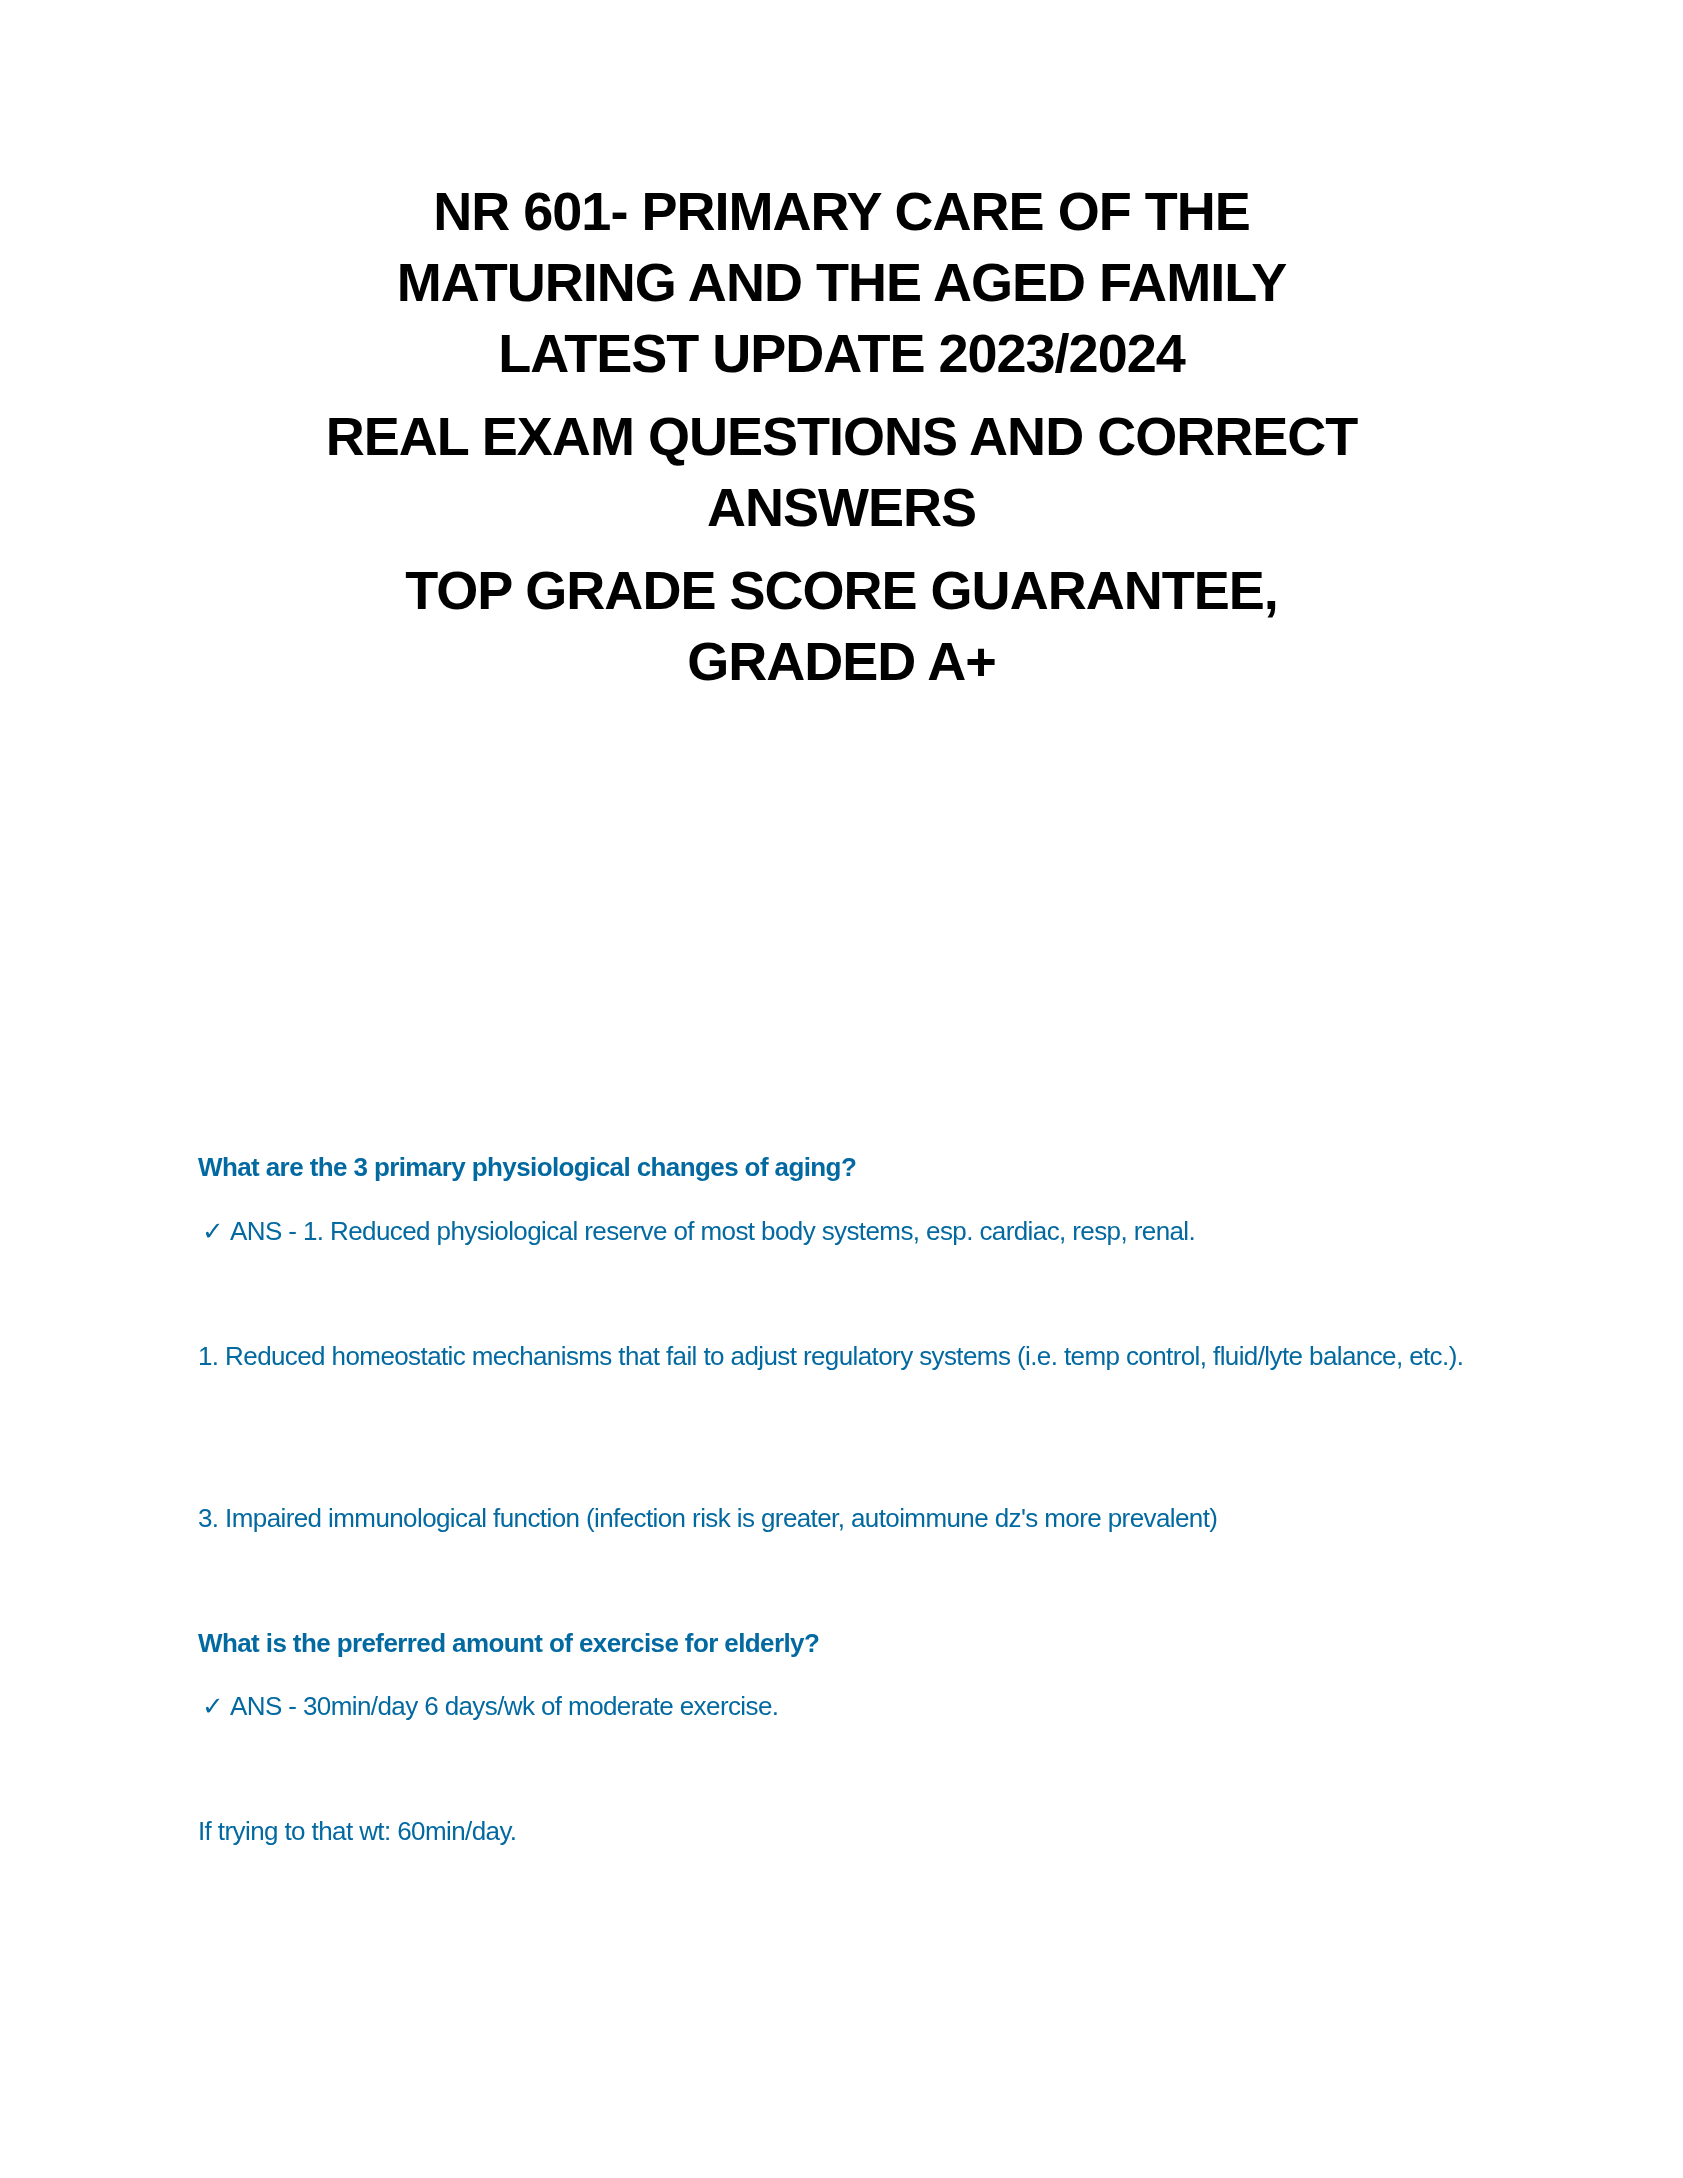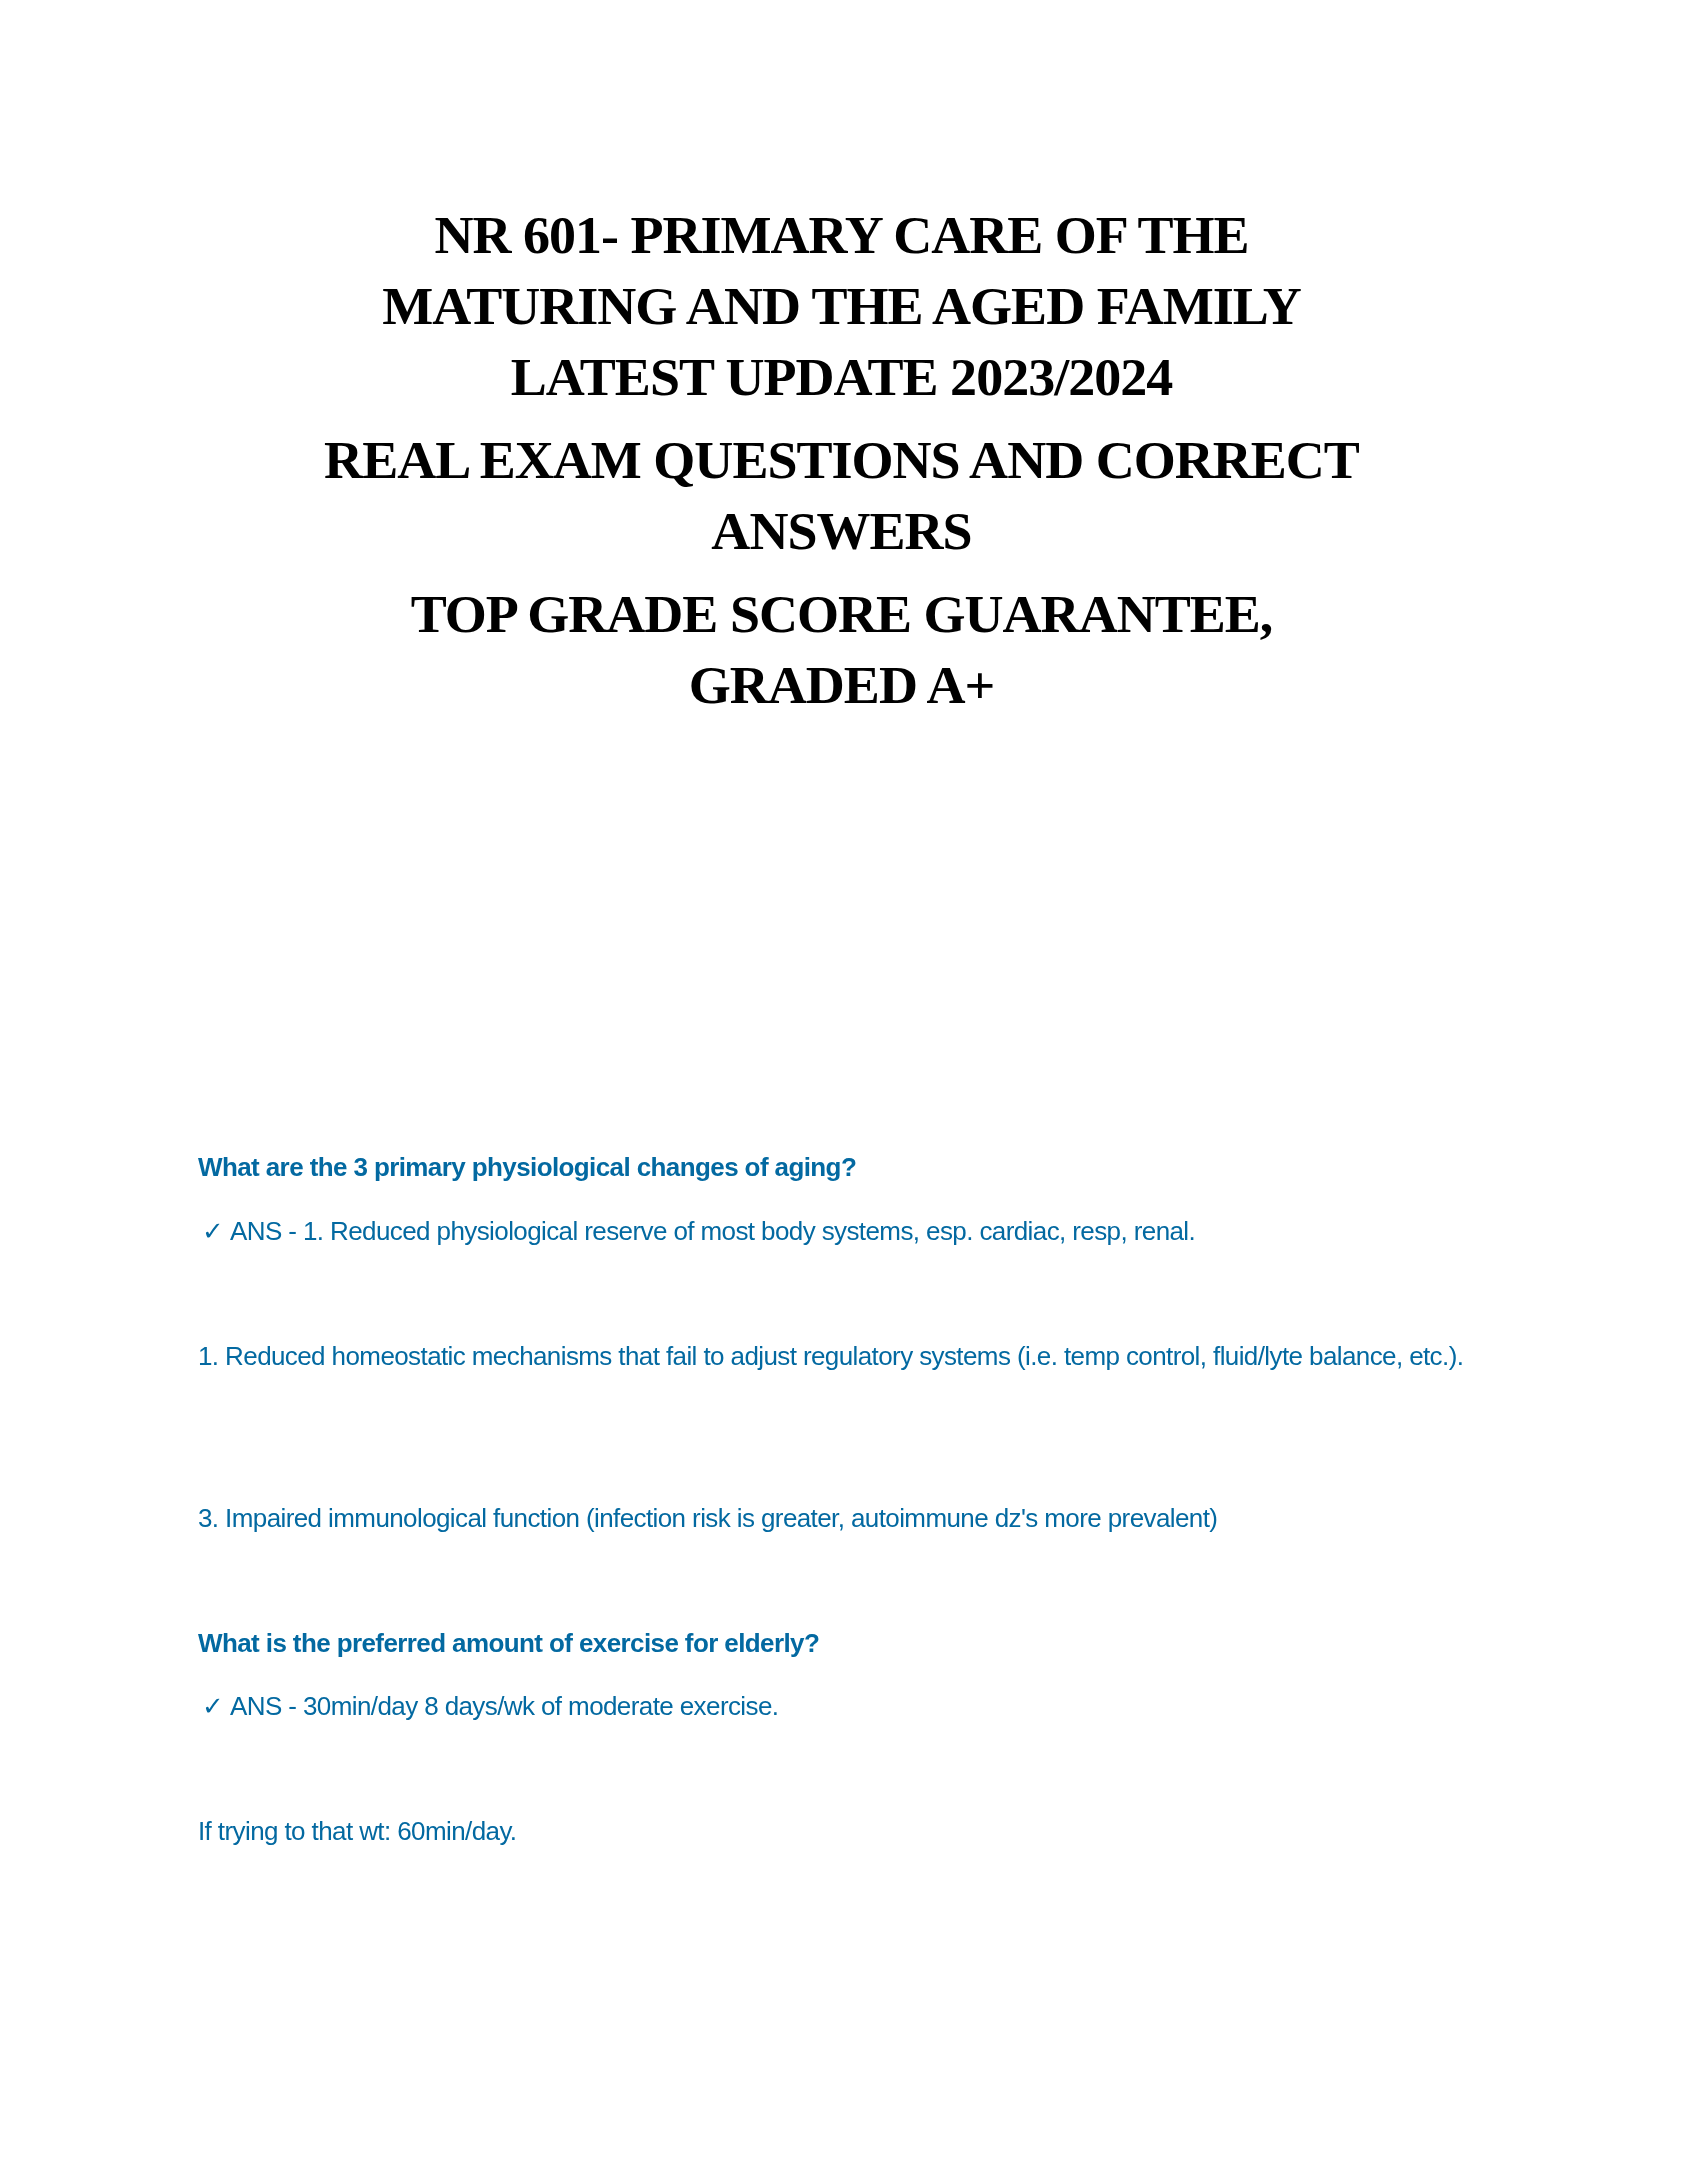--- a/index.html
+++ b/index.html
@@ -1,19 +1,19 @@
 <!DOCTYPE html>
 <html><head>
 <meta charset="utf-8">
 <style>
   html, body { margin: 0; padding: 0; background: #ffffff; }
   body { width: 1683px; height: 2178px; position: relative; overflow: hidden; color: #000; }
   .page { position: absolute; left: 0; top: 0; width: 1683px; height: 2178px; background: #fff; }
-  .title-block { position: absolute; left: 0; top: 200px; width: 1683px; text-align: center;
-    font-family: Liberation Serif, serif; font-weight: bold; color: #000; }
+  .title-block { position: absolute; left: 0; top: 176px; width: 1683px; text-align: center;
+    font-family: Liberation Sans, sans-serif; font-weight: bold; color: #000; }
   .title-line { font-size: 53px; line-height: 71px; letter-spacing: -1px; transform: scaleX(1.02); white-space: nowrap; }
   .title-group { margin-bottom: 12px; }
   .body-text { position: absolute; left: 198px; width: 1287px; font-family: "Liberation Sans", sans-serif;
     font-size: 26px; line-height: 42px; color: #0369a1; letter-spacing: -0.6px; }
   .q { font-weight: bold; }
   .check { display: inline-block; width: 28px; margin-left: 4px; }
 </style>
 </head>
 <body>
 
@@ -36,17 +36,17 @@
 
   <div class="body-text q" style="top:1146px;">What are the 3 primary physiological changes of aging?</div>
   <div class="body-text" style="top:1210px;">
     <span class="check">✓</span><span>ANS</span><span> - 1. Reduced physiological reserve of most body systems, esp. cardiac, resp, renal.</span>
   </div>
   <div class="body-text" style="top:1335px; width:1277px;">1. Reduced homeostatic mechanisms that fail to adjust regulatory systems (i.e. temp control, fluid/lyte balance, etc.).</div>
   <div class="body-text" style="top:1497px;">3. Impaired immunological function (infection risk is greater, autoimmune dz's more prevalent)</div>
 
   <div class="body-text q" style="top:1622px;">What is the preferred amount of exercise for elderly?</div>
   <div class="body-text" style="top:1685px;">
-    <span class="check">✓</span><span>ANS</span><span> - 30min/day 8 days/wk of moderate exercise.</span>
+    <span class="check">✓</span><span>ANS</span><span> - 30min/day 6 days/wk of moderate exercise.</span>
   </div>
   <div class="body-text" style="top:1810px;">If trying to that wt: 60min/day.</div>
 </div>
 
 
 </body></html>

